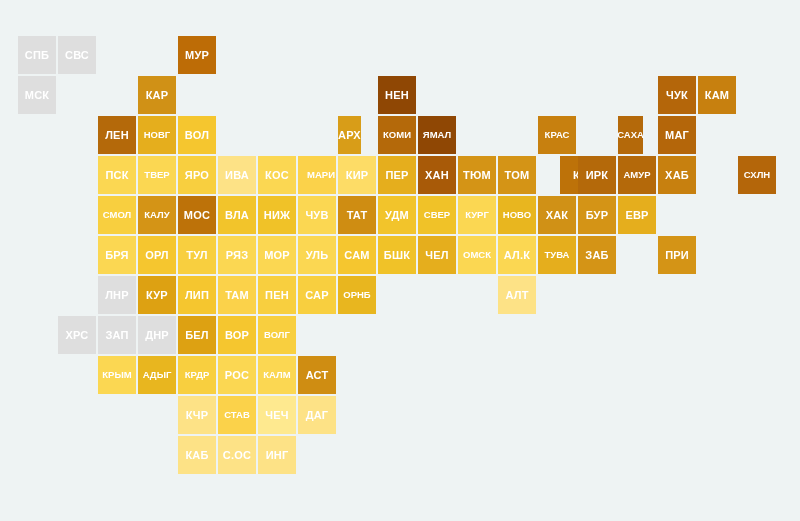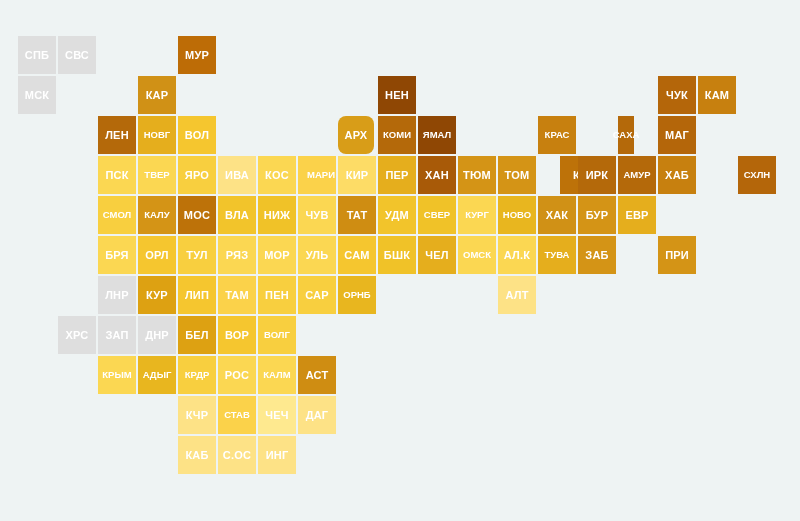--- a/index.html
+++ b/index.html
@@ -71,33 +71,33 @@
     </div>
     <div class="tile" style="left: 98px; top: 116px; width: 38px; height: 38px; background: rgb(180, 105, 10); color: rgb(255, 255, 255);">
       <span>ЛЕН</span>
     </div>
     <div class="tile narrow" style="left: 138px; top: 116px; width: 38px; height: 38px; background: rgb(229, 174, 29); color: rgb(255, 255, 255);">
       <span>НОВГ</span>
     </div>
     <div class="tile" style="left: 178px; top: 116px; width: 38px; height: 38px; background: rgb(245, 198, 47); color: rgb(255, 255, 255);">
       <span>ВОЛ</span>
     </div>
-    <div class="tile" style="left: 338px; top: 116px; width: 36px; height: 38px; background: rgb(216, 157, 24); color: rgb(255, 255, 255); border-radius: 8px;">
+    <div class="tile" style="left: 338px; top: 116px; width: 23px; height: 38px; background: rgb(216, 157, 24); color: rgb(255, 255, 255);">
       <span>АРХ</span>
     </div>
     <div class="tile narrow" style="left: 378px; top: 116px; width: 38px; height: 38px; background: rgb(180, 105, 10); color: rgb(255, 255, 255);">
       <span>КОМИ</span>
     </div>
     <div class="tile narrow" style="left: 418px; top: 116px; width: 38px; height: 38px; background: rgb(143, 71, 4); color: rgb(255, 255, 255);">
       <span>ЯМАЛ</span>
     </div>
     <div class="tile narrow" style="left: 538px; top: 116px; width: 38px; height: 38px; background: rgb(199, 128, 15); color: rgb(255, 255, 255);">
       <span>КРАС</span>
     </div>
-    <div class="tile narrow" style="left: 618px; top: 116px; width: 16px; height: 38px; background: rgb(180, 105, 10); color: rgb(255, 255, 255);">
+    <div class="tile narrow" style="left: 618px; top: 116px; width: 25px; height: 38px; background: rgb(180, 105, 10); color: rgb(255, 255, 255);">
       <span>САХА</span>
     </div>
     <div class="tile" style="left: 658px; top: 116px; width: 38px; height: 38px; background: rgb(180, 102, 10); color: rgb(255, 255, 255);">
       <span>МАГ</span>
     </div>
     <div class="tile" style="left: 98px; top: 156px; width: 38px; height: 38px; background: rgb(251, 215, 82); color: rgb(255, 255, 255);">
       <span>ПСК</span>
     </div>
     <div class="tile narrow" style="left: 138px; top: 156px; width: 38px; height: 38px; background: rgb(251, 215, 82); color: rgb(255, 255, 255);">
       <span>ТВЕР</span>

